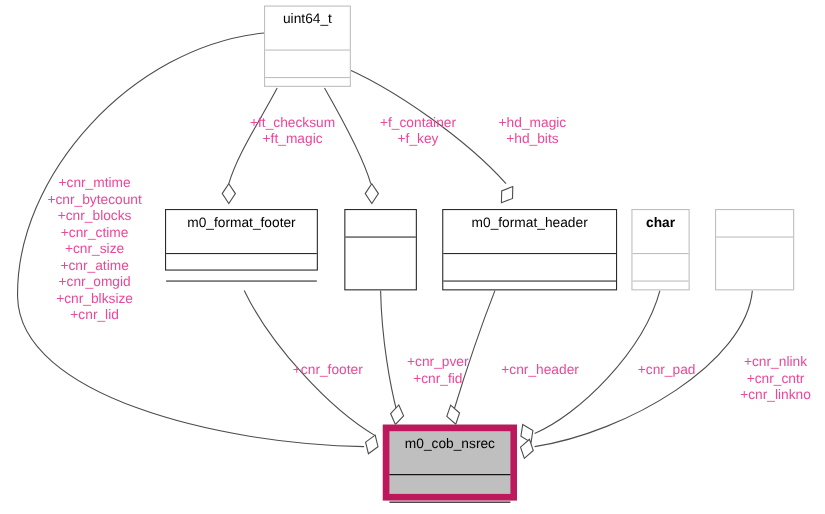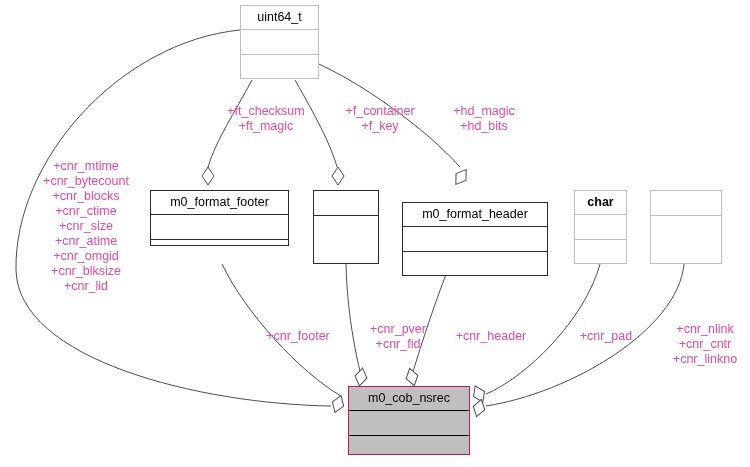--- a/index.html
+++ b/index.html
@@ -39,29 +39,29 @@
     box-sizing: border-box;
     background: #ffffff;
     border: 1px solid #2b2b2b;
     z-index: 5;
   }
   .node.light {
     border: 1px solid #bfbfbf;
   }
   .node.filled {
     background: #bfbfbf;
-    border: 1px solid #be185d;
+    border: 6px solid #be185d;
   }
   .node .title {
     box-sizing: border-box;
     text-align: center;
     font-size: 12.5px;
     color: #000000;
     line-height: 14px;
-    padding: 4px 6px 5px 6px;
+    padding: 4px 6px 21px 6px;
     white-space: nowrap;
     border-bottom: 1px solid #2b2b2b;
   }
   .node.light .title {
     border-bottom: 1px solid #bfbfbf;
   }
   .node.filled .title {
     border-bottom: 1px solid #000000;
   }
   .node .compartment {
@@ -141,21 +141,21 @@
       </div>
       <div class="node" style="left: 150px; top: 190px; width: 139px; height: 56px;">
         <div class="title">m0_format_footer</div>
         <div class="compartment"></div>
         <div class="compartment sep"></div>
       </div>
       <div class="node" style="left: 313px; top: 190px; width: 66px; height: 74px;">
         <div class="compartment"></div>
         <div class="compartment sep"></div>
       </div>
-      <div class="node" style="left: 402px; top: 202px; width: 146px; height: 74px;">
+      <div class="node" style="left: 402px; top: 190px; width: 159px; height: 74px;">
         <div class="title">m0_format_header</div>
         <div class="compartment"></div>
         <div class="compartment sep"></div>
       </div>
       <div class="node light" style="left: 574px; top: 190px; width: 53px; height: 74px; font-weight: bold;">
         <div class="title">char</div>
         <div class="compartment"></div>
         <div class="compartment sep"></div>
       </div>
       <div class="node light" style="left: 650px; top: 190px; width: 72px; height: 74px;">

